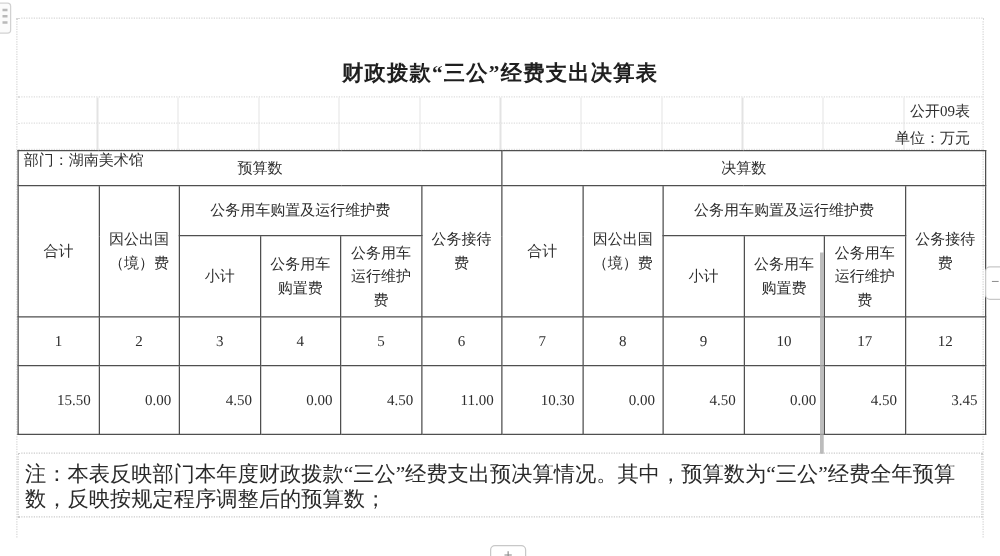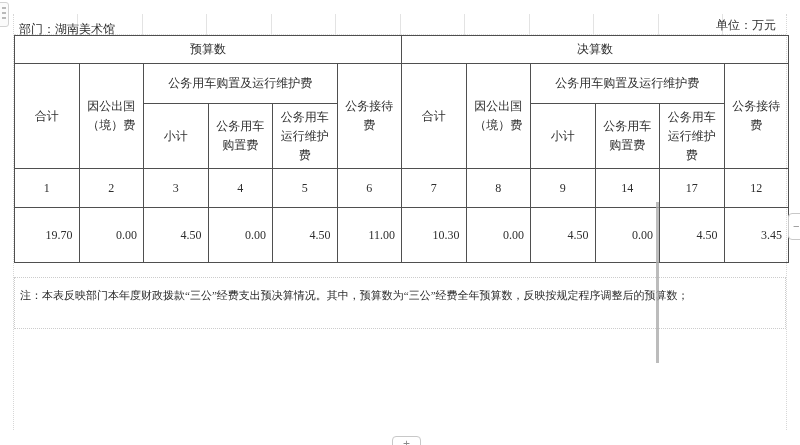--- a/index.html
+++ b/index.html
@@ -16,35 +16,35 @@
   .sheet { position:absolute; left:13px; top:14px; width:774px; height:416px;
     border-left:1px dotted #d7d7d7; border-right:1px dotted #d7d7d7; }
 
   .title-block { height:64px; border-top:1px dotted #d7d7d7; border-bottom:1px dotted #dedede;
     display:flex; align-items:flex-end; justify-content:center; padding-bottom:7px; }
   .doc-title { font-size:17px; font-weight:bold; letter-spacing:1px; color:#1f1f1f; }
 
   .band { position:relative; height:21px; border-bottom:1px dotted #dedede;
     background-image:repeating-linear-gradient(to right, transparent 0px, transparent 63.5px, #e3e3e3 63.5px, #e3e3e3 64.5px);
     font-size:12px; }
-  .band .left-text { position:absolute; left:5px; top:7px; background:transparent; }
+  .band .left-text { position:absolute; left:5px; top:21px; background:transparent; }
   .band .right-text { position:absolute; right:10px; top:3px; }
 
   table.fin { table-layout:fixed; width:774px; border-collapse:collapse; }
   table.fin td { border:1px solid #4f4f4f; text-align:center; vertical-align:middle;
     font-size:12px; line-height:19px; white-space:pre-line; overflow:hidden; padding:1px; }
   tr.r-group { height:28px; }
   tr.r-veh   { height:40px; }
   tr.r-sub   { height:65px; }
   tr.r-idx   { height:39px; }
   tr.r-data  { height:55px; }
   tr.r-data td { text-align:right; padding-right:6px; white-space:nowrap; }
 
   .note-box { margin-top:14px; height:52px; border:1px dotted #cccccc;
-    padding:7px 8px 0 5px; font-size:11px; line-height:20px; color:#2a2a2a; }
+    padding:7px 8px 0 5px; font-size:17px; line-height:20px; color:#2a2a2a; }
 
   
   .page-break-line { position:absolute; left:656px; top:202px; width:3px; height:161px;
     background:#ababab; opacity:.8; }
 
   
   .add-row-btn { position:absolute; left:392px; top:436px; width:29px; height:18px;
     background:#fff; border:1px solid #c8c8c8; border-radius:4px;
     font-size:12px; color:#8a8a8a; text-align:center; line-height:14px;
     font-family:"Liberation Sans","DejaVu Sans",sans-serif; }
@@ -59,21 +59,27 @@
 <div class="stage">
 
   <div class="mini-toolbar">
     <div class="tick"></div>
     <div class="tick"></div>
     <div class="tick"></div>
   </div>
 
   <div class="sheet">
 
+    <div class="title-block">
+      <div class="doc-title">财政拨款“三公”经费支出决算表</div>
+    </div>
 
+    <div class="band">
+      <span class="right-text">公开09表</span>
+    </div>
 
     <div class="band">
       <span class="left-text">部门：湖南美术馆</span>
       <span class="right-text">单位：万元</span>
     </div>
 
     <table class="fin">
       <colgroup>
         <col style="width:64.5px">
           <col style="width:64.5px">
@@ -124,26 +130,26 @@
       <tr class="r-idx">
         <td>1</td>
         <td>2</td>
         <td>3</td>
         <td>4</td>
         <td>5</td>
         <td>6</td>
         <td>7</td>
         <td>8</td>
         <td>9</td>
-        <td>14</td>
+        <td>10</td>
         <td>17</td>
         <td>12</td>
       </tr>
       <tr class="r-data">
-        <td>19.70</td>
+        <td>15.50</td>
         <td>0.00</td>
         <td>4.50</td>
         <td>0.00</td>
         <td>4.50</td>
         <td>11.00</td>
         <td>10.30</td>
         <td>0.00</td>
         <td>4.50</td>
         <td>0.00</td>
         <td>4.50</td>

